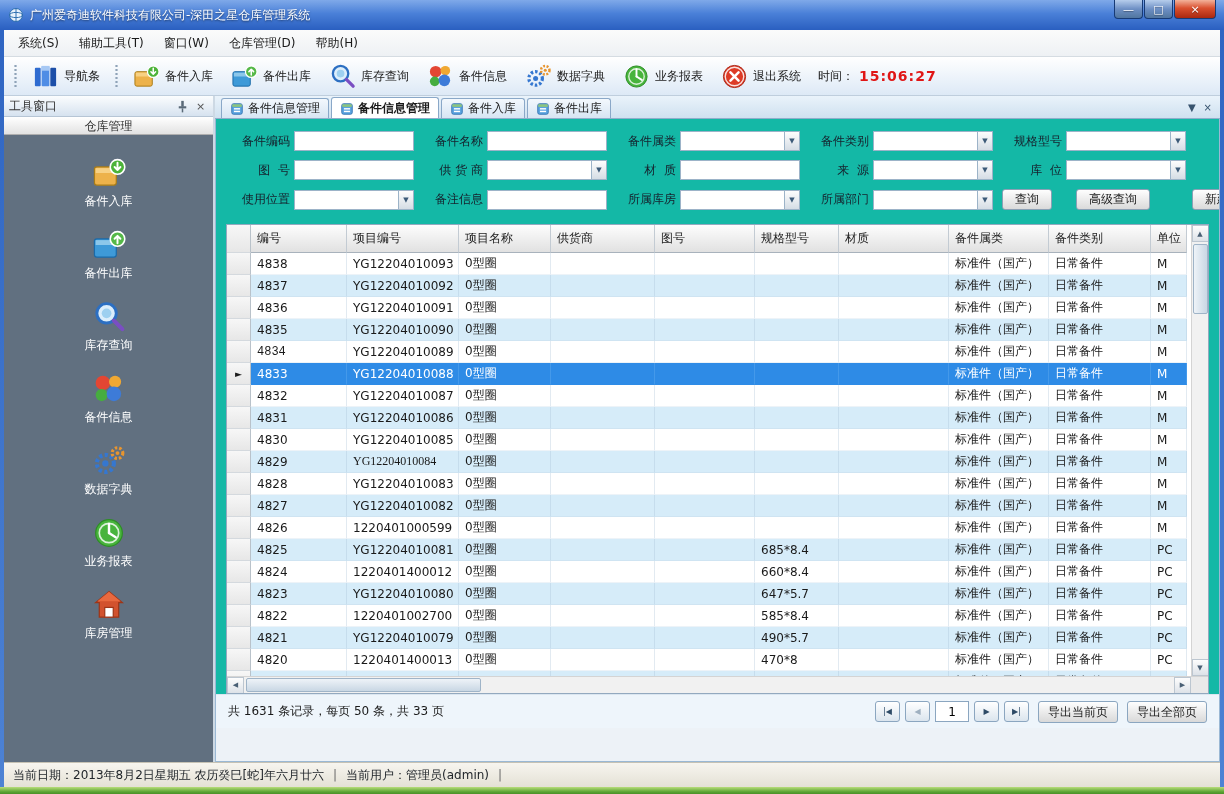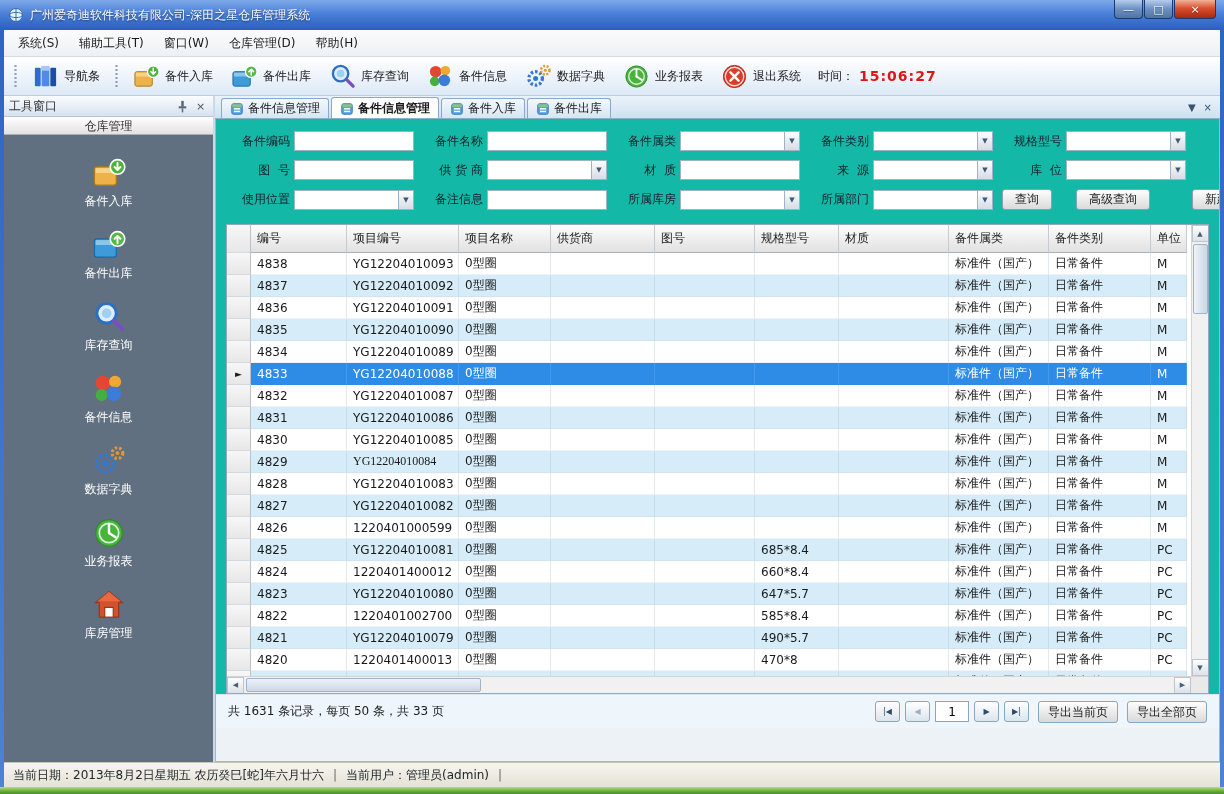--- a/index.html
+++ b/index.html
@@ -558,21 +558,21 @@
                       <div class="g-cell" style="width: 104px;"></div>
                       <div class="g-cell" style="width: 100px;"></div>
                       <div class="g-cell" style="width: 84px;"></div>
                       <div class="g-cell" style="width: 110px;"></div>
                       <div class="g-cell" style="width: 100px;">标准件（国产）</div>
                       <div class="g-cell" style="width: 102px;">日常备件</div>
                       <div class="g-cell" style="width: 36px;">M</div>
                     </div>
                     <div class="g-row">
                       <div class="g-cell g-sel"></div>
-                      <div class="g-cell" style="width: 96px;">4834</div>
+                      <div class="g-cell" style="width: 96px; font-family: Liberation Mono, monospace;">4834</div>
                       <div class="g-cell" style="width: 112px;">YG12204010089</div>
                       <div class="g-cell" style="width: 92px;">0型圈</div>
                       <div class="g-cell" style="width: 104px;"></div>
                       <div class="g-cell" style="width: 100px;"></div>
                       <div class="g-cell" style="width: 84px;"></div>
                       <div class="g-cell" style="width: 110px;"></div>
                       <div class="g-cell" style="width: 100px;">标准件（国产）</div>
                       <div class="g-cell" style="width: 102px;">日常备件</div>
                       <div class="g-cell" style="width: 36px;">M</div>
                     </div>

